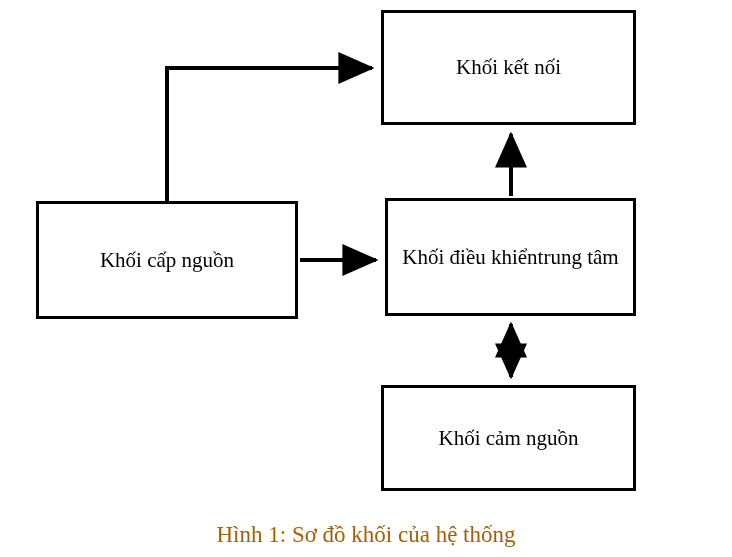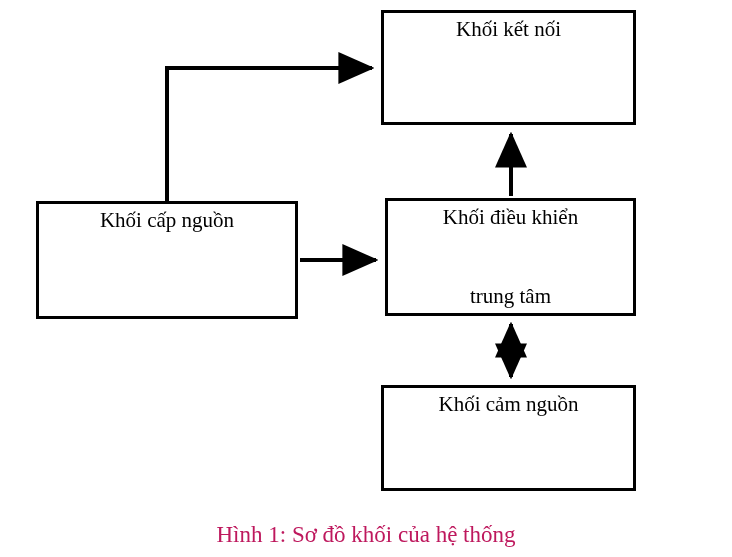--- a/index.html
+++ b/index.html
@@ -18,23 +18,22 @@
     position: relative;
     width: 732px;
     height: 557px;
   }
   .block {
     position: absolute;
     border: 3px solid #000000;
     background: #ffffff;
     box-sizing: border-box;
     display: flex;
-    flex-direction: column;
     align-items: center;
-    justify-content: space-between;
+    justify-content: center;
     text-align: center;
     font-size: 21px;
     line-height: 1.55;
     color: #000000;
   }
   .block .line2 {
     display: block;
   }
   #block-internet {
     left: 381px;
@@ -68,21 +67,21 @@
     height: 557px;
     pointer-events: none;
   }
   #caption {
     position: absolute;
     left: 0;
     top: 522px;
     width: 732px;
     text-align: center;
     font-size: 23px;
-    color: #be185d;
+    color: #a16207;
   }
 </style>
 </head>
 <body>
 
 <div id="diagram">
 
   <svg class="svg-layer" viewBox="0 0 732 557">
     <defs>
       <marker id="arrowhead" markerWidth="9" markerHeight="8" refX="8.4" refY="4" orient="auto" markerUnits="strokeWidth">

